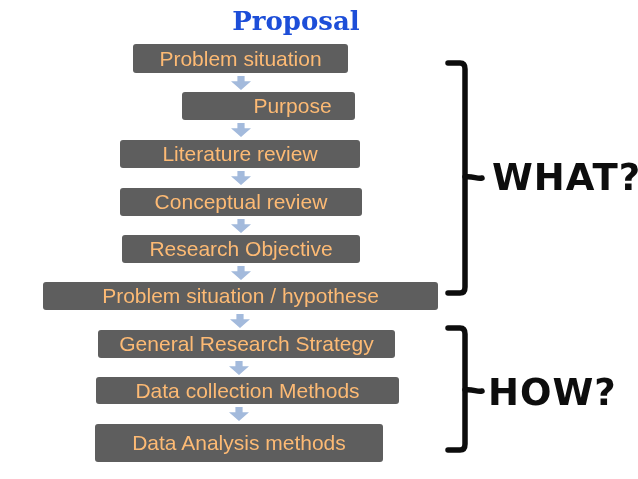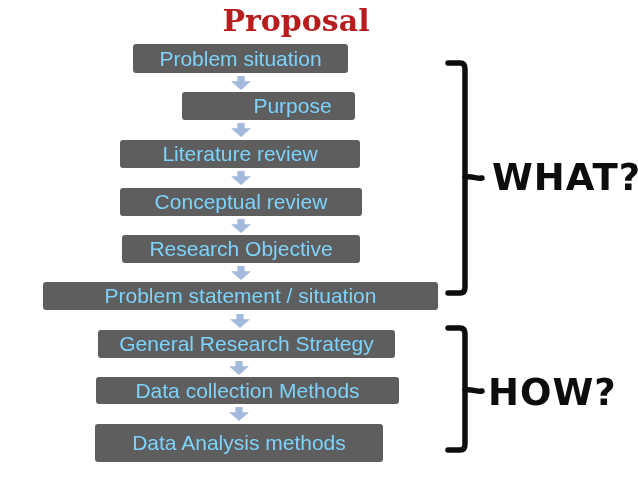--- a/index.html
+++ b/index.html
@@ -3,25 +3,25 @@
 <meta charset="utf-8">
 <style>
   html,body{margin:0;padding:0;background:#fff;}
   .stage{
     position:relative;width:638px;height:479px;background:#ffffff;overflow:hidden;
     font-family:"Liberation Sans",sans-serif;
   }
   .slide-title{
     position:absolute;left:186px;top:5px;width:220px;height:34px;
     text-align:center;font-family:"DejaVu Serif",serif;font-weight:bold;
-    font-size:30px;line-height:32px;color:#b91c1c;
+    font-size:26px;line-height:32px;color:#1d4ed8;
   }
   .flow-box{
     position:absolute;background:#5E5E5E;border-radius:3px;
-    color:#7dd3fc;font-size:21px;text-align:center;white-space:nowrap;
+    color:#fdba74;font-size:21px;text-align:center;white-space:nowrap;
     display:flex;align-items:center;justify-content:center;
   }
   .down-arrow{
     position:absolute;width:20px;height:14px;background:#A3BADC;
     -webkit-clip-path:polygon(32% 0,68% 0,68% 38%,100% 38%,50% 100%,0 38%,32% 38%);
     clip-path:polygon(32% 0,68% 0,68% 38%,100% 38%,50% 100%,0 38%,32% 38%);
   }
   .bracket{position:absolute;}
   .bracket path{fill:none;stroke:#0D0D0D;stroke-width:5.5;stroke-linecap:round;stroke-linejoin:round;}
   .side-label{
@@ -45,21 +45,21 @@
   <div class="flow-box" style="left:120px;top:140px;width:240px;height:28px;">
     <span>Literature review</span>
   </div>
   <div class="flow-box" style="left:120px;top:188px;width:242px;height:28px;">
     <span>Conceptual review</span>
   </div>
   <div class="flow-box" style="left:122px;top:235px;width:238px;height:28px;">
     <span>Research Objective</span>
   </div>
   <div class="flow-box" style="left:43px;top:282px;width:395px;height:28px;">
-    <span>Problem statement / situation</span>
+    <span>Problem situation / hypothese</span>
   </div>
   <div class="flow-box" style="left:90px;top:330px;width:297px;height:28px;margin-left:8px;">
     <span>General Research Strategy</span>
   </div>
   <div class="flow-box" style="left:96px;top:377px;width:303px;height:27px;">
     <span>Data collection Methods</span>
   </div>
   <div class="flow-box" style="left:95px;top:424px;width:288px;height:38px;">
     <span>Data Analysis methods</span>
   </div>

